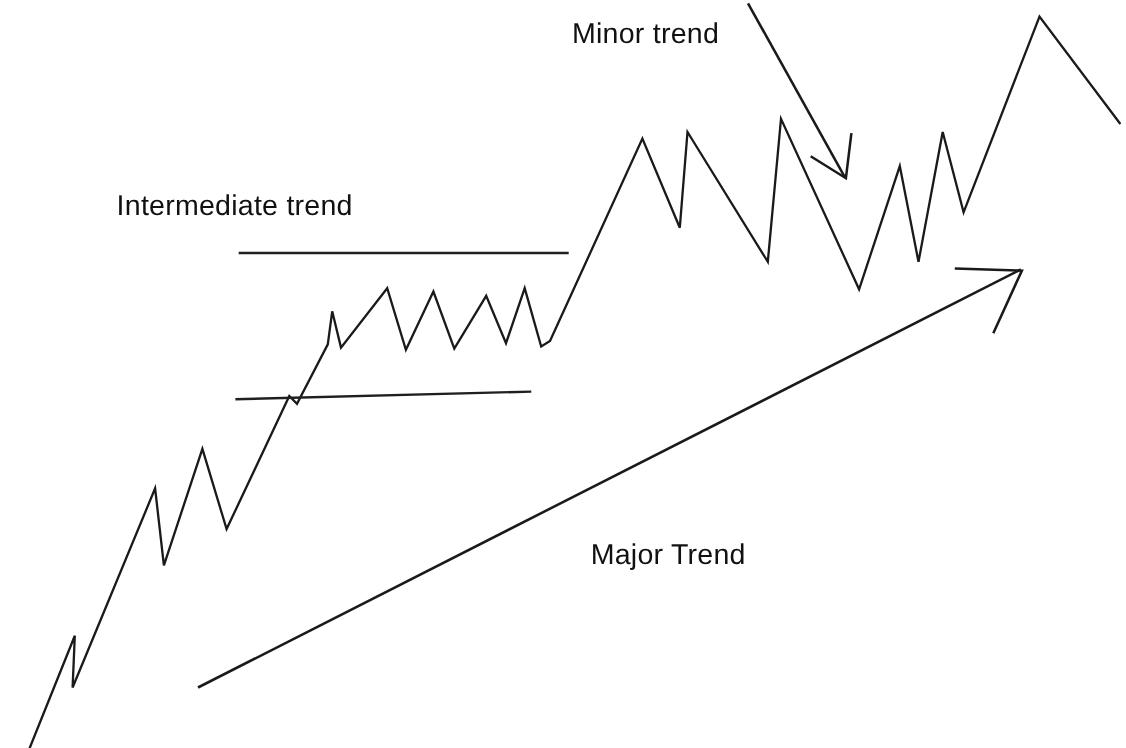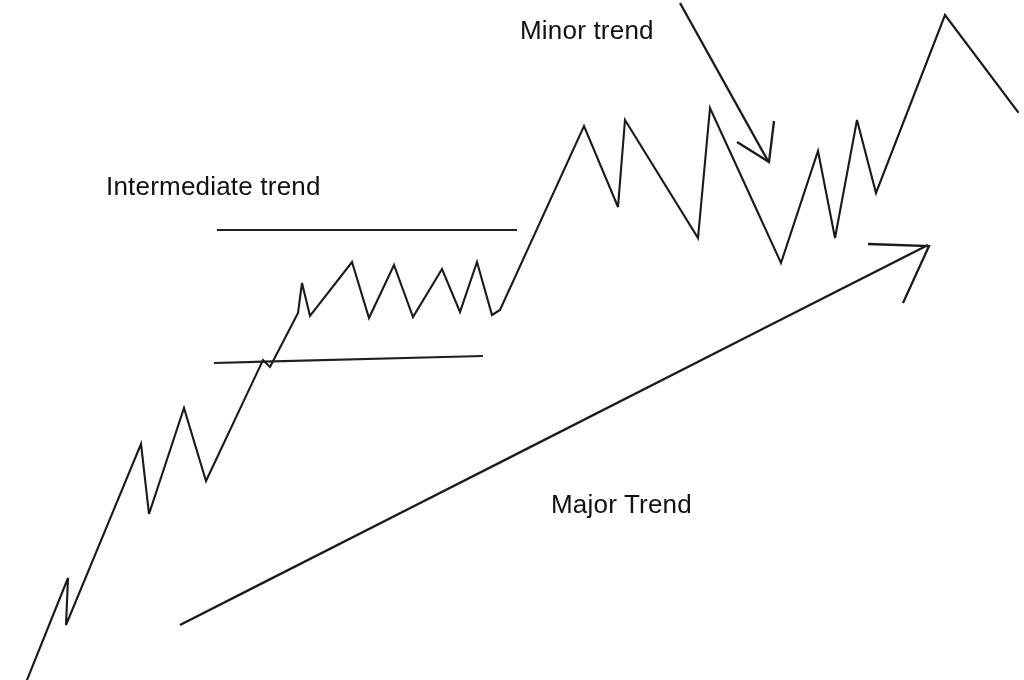--- a/index.html
+++ b/index.html
@@ -53,21 +53,21 @@
     color: #111111;
     font-family: "Liberation Sans", sans-serif;
     font-size: 26px;
     font-weight: 400;
     line-height: 28px;
     white-space: nowrap;
     letter-spacing: 0.2px;
   }
   #label-intermediate { left: 106px; top: 172px; }
   #label-minor       { left: 520px; top: 16px;  }
-  #label-major       { left: 551px; top: 490px; }
+  #label-major       { left: 537px; top: 490px; }
 </style>
 </head>
 <body>
 
 <div id="diagram-root">
 
   <svg id="trend-svg" viewBox="0 0 1024 680" aria-hidden="true">
 
     <path class="stroke-path" d="M 27 680 L 68 578 L 66 625 L 141 444 L 149 514 L 184 408 L 206 481 L 263 360 L 270 367 L 298 313 L 302 283 L 310 316 L 352 262 L 369 318 L 394 265 L 413 317 L 442 269 L 460 312 L 477 262 L 492 315 L 500 310 L 584 126 L 618 207 L 625 120 L 698 238 L 710 108 L 781 263 L 818 151 L 835 238 L 857 120 L 876 193 L 945 15 L 1018 112"></path>
 

